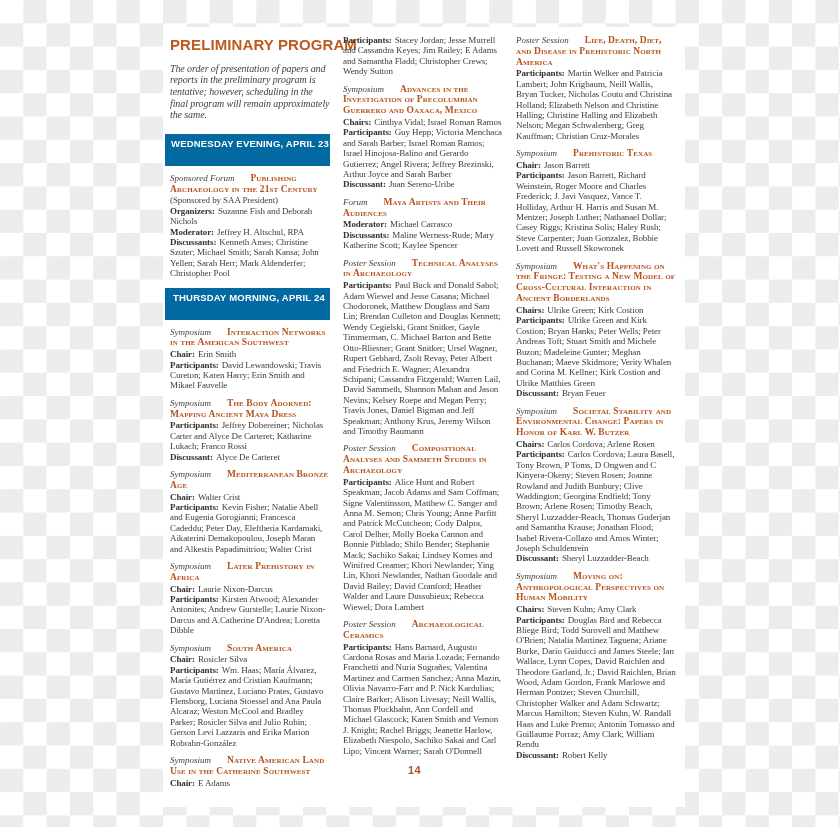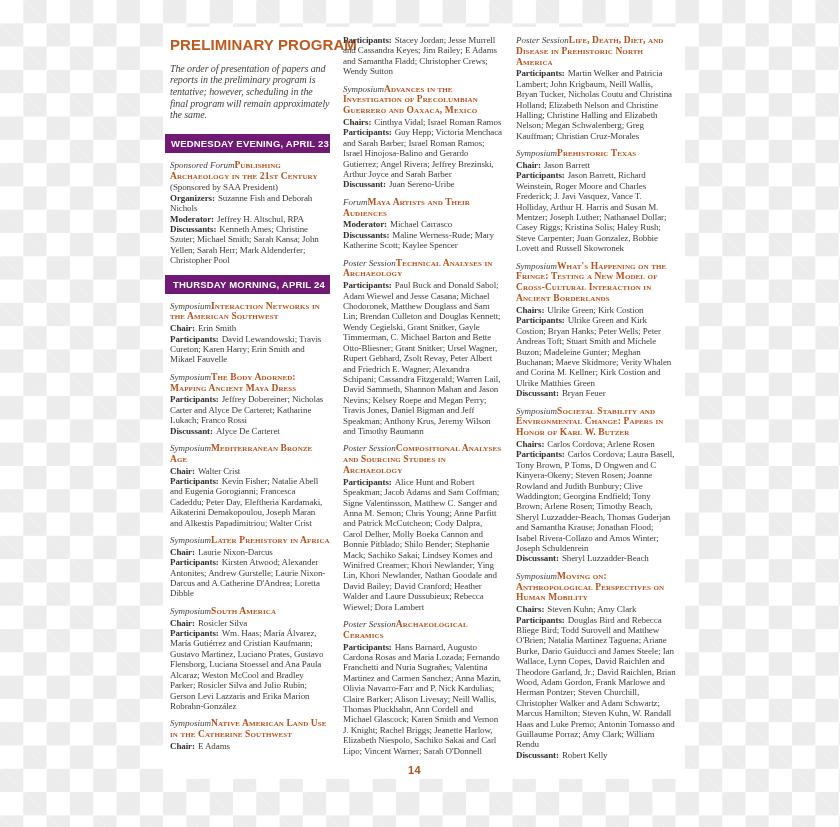--- a/index.html
+++ b/index.html
@@ -22,32 +22,32 @@
     font-family:"Liberation Sans",sans-serif;font-weight:700;
     font-size:15px;color:#bd5a1e;letter-spacing:0.1px;white-space:nowrap;
     margin:2px 0 10px 0;line-height:1.05;
   }
   .intro{
     font-family:"Liberation Serif",serif;font-style:italic;
     font-size:10px;line-height:11.6px;color:#46413c;letter-spacing:-0.1px;
     margin:0 0 13px 0;
   }
   .datebar{
-    background:#701a75;color:#ffffff;
+    background:#0369a1;color:#ffffff;
     font-family:"Liberation Sans",sans-serif;font-weight:700;
     font-size:9.5px;line-height:11px;letter-spacing:0.2px;
-    padding:4px 3px 4px 6px;margin:0 0 7px -5px;white-space:nowrap;
+    padding:4px 3px 17px 6px;margin:0 0 7px -5px;white-space:nowrap;
   }
   .datebar.spaced{margin-top:9px;text-align:center;}
   .session{margin:0 0 7px 0;}
   .shead{
     font-family:"Liberation Serif",serif;
     font-size:9.5px;line-height:10.8px;margin:0 0 1px 0;
   }
-  .sprefix{font-style:italic;color:#46413c;margin-right:0;font-size:9px;}
+  .sprefix{font-style:italic;color:#46413c;margin-right:16px;font-size:9px;}
   .stitle{
     font-variant:small-caps;font-weight:700;color:#b5521d;letter-spacing:0.1px;
   }
   .note,.field{
     font-family:"Liberation Serif",serif;
     font-size:9px;line-height:10.4px;color:#403d38;letter-spacing:-0.1px;
   }
   .flabel{font-weight:700;color:#363330;margin-right:3px;text-align:right;}
   .page-number{
     position:absolute;left:408px;top:764px;
@@ -115,21 +115,21 @@
         <div class="session">
           <div class="shead"><span class="sprefix">Forum</span><span class="stitle">Maya Artists and Their Audiences</span></div>
           <div class="field"><span class="flabel">Moderator:</span><span class="ftext">Michael Carrasco</span></div>
           <div class="field"><span class="flabel">Discussants:</span><span class="ftext">Maline Werness-Rude; Mary Katherine Scott; Kaylee Spencer</span></div>
         </div>
         <div class="session">
           <div class="shead"><span class="sprefix">Poster Session</span><span class="stitle">Technical Analyses in Archaeology</span></div>
           <div class="field"><span class="flabel">Participants:</span><span class="ftext">Paul Buck and Donald Sabol; Adam Wiewel and Jesse Casana; Michael Chodoronek, Matthew Douglass and Sam Lin; Brendan Culleton and Douglas Kennett; Wendy Cegielski, Grant Snitker, Gayle Timmerman, C. Michael Barton and Bette Otto-Bliesner; Grant Snitker; Ursel Wagner, Rupert Gebhard, Zsolt Revay, Peter Albert and Friedrich E. Wagner; Alexandra Schipani; Cassandra Fitzgerald; Warren Lail, David Sammeth, Shannon Mahan and Jason Nevins; Kelsey Roepe and Megan Perry; Travis Jones, Daniel Bigman and Jeff Speakman; Anthony Krus, Jeremy Wilson and Timothy Baumann</span></div>
         </div>
         <div class="session">
-          <div class="shead"><span class="sprefix">Poster Session</span><span class="stitle">Compositional Analyses and Sourcing Studies in Archaeology</span></div>
+          <div class="shead"><span class="sprefix">Poster Session</span><span class="stitle">Compositional Analyses and Sammeth Studies in Archaeology</span></div>
           <div class="field"><span class="flabel">Participants:</span><span class="ftext">Alice Hunt and Robert Speakman; Jacob Adams and Sam Coffman; Signe Valentinsson, Matthew C. Sanger and Anna M. Semon; Chris Young; Anne Parfitt and Patrick McCutcheon; Cody Dalpra, Carol Delher, Molly Boeka Cannon and Bonnie Pitblado; Shilo Bender; Stephanie Mack; Sachiko Sakai; Lindsey Komes and Winifred Creamer; Khori Newlander; Ying Lin, Khori Newlander, Nathan Goodale and David Bailey; David Cranford; Heather Walder and Laure Dussubieux; Rebecca Wiewel; Dora Lambert</span></div>
         </div>
         <div class="session">
           <div class="shead"><span class="sprefix">Poster Session</span><span class="stitle">Archaeological Ceramics</span></div>
           <div class="field"><span class="flabel">Participants:</span><span class="ftext">Hans Barnard, Augusto Cardona Rosas and Maria Lozada; Fernando Franchetti and Nuria Sugrañes; Valentina Martinez and Carmen Sanchez; Anna Mazin, Olivia Navarro-Farr and P. Nick Kardulias; Claire Barker; Alison Livesay; Neill Wallis, Thomas Pluckhahn, Ann Cordell and Michael Glascock; Karen Smith and Vernon J. Knight; Rachel Briggs; Jeanette Harlow, Elizabeth Niespolo, Sachiko Sakai and Carl Lipo; Vincent Warner; Sarah O'Donnell</span></div>
         </div>
       </div>
       <div class="col">
         <div class="session">
           <div class="shead"><span class="sprefix">Poster Session</span><span class="stitle">Life, Death, Diet, and Disease in Prehistoric North America</span></div>

